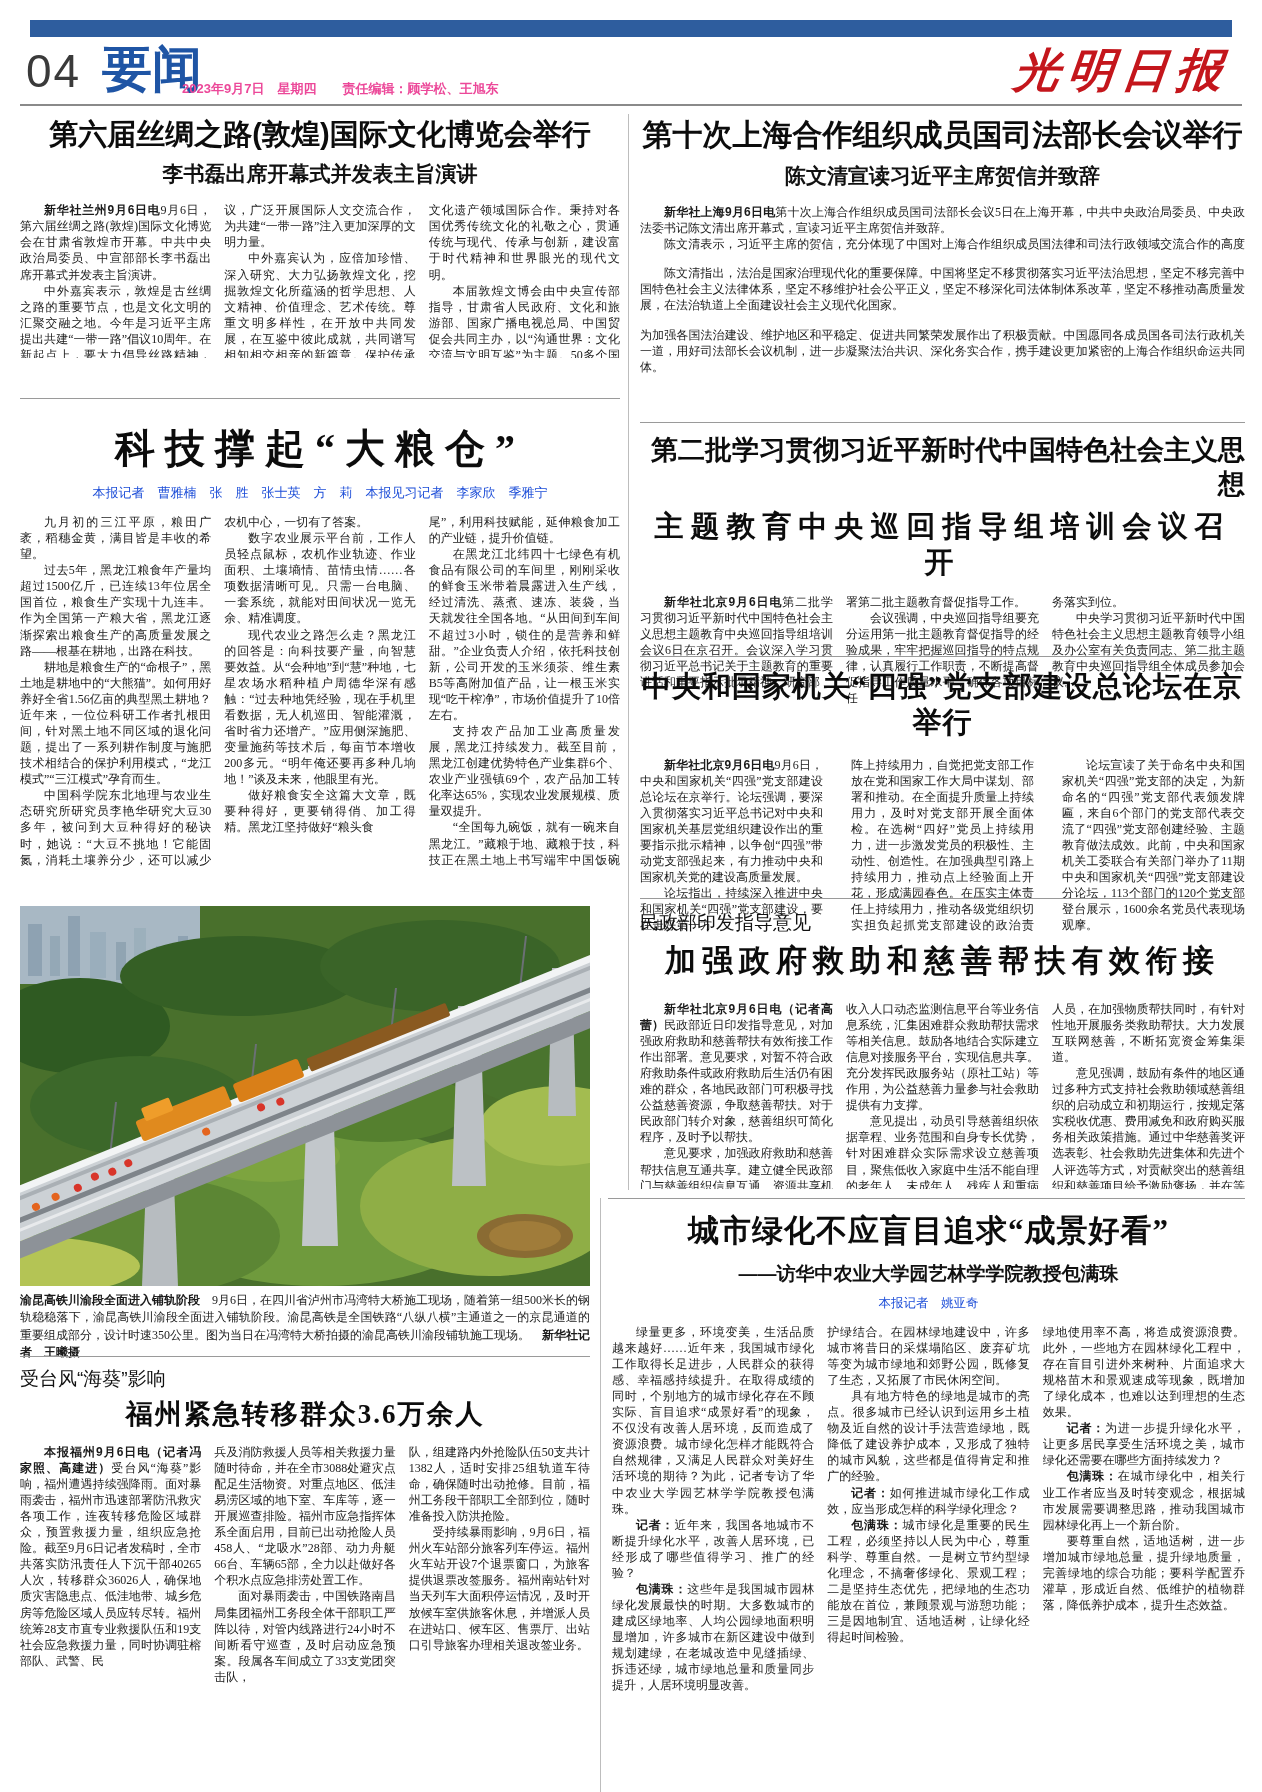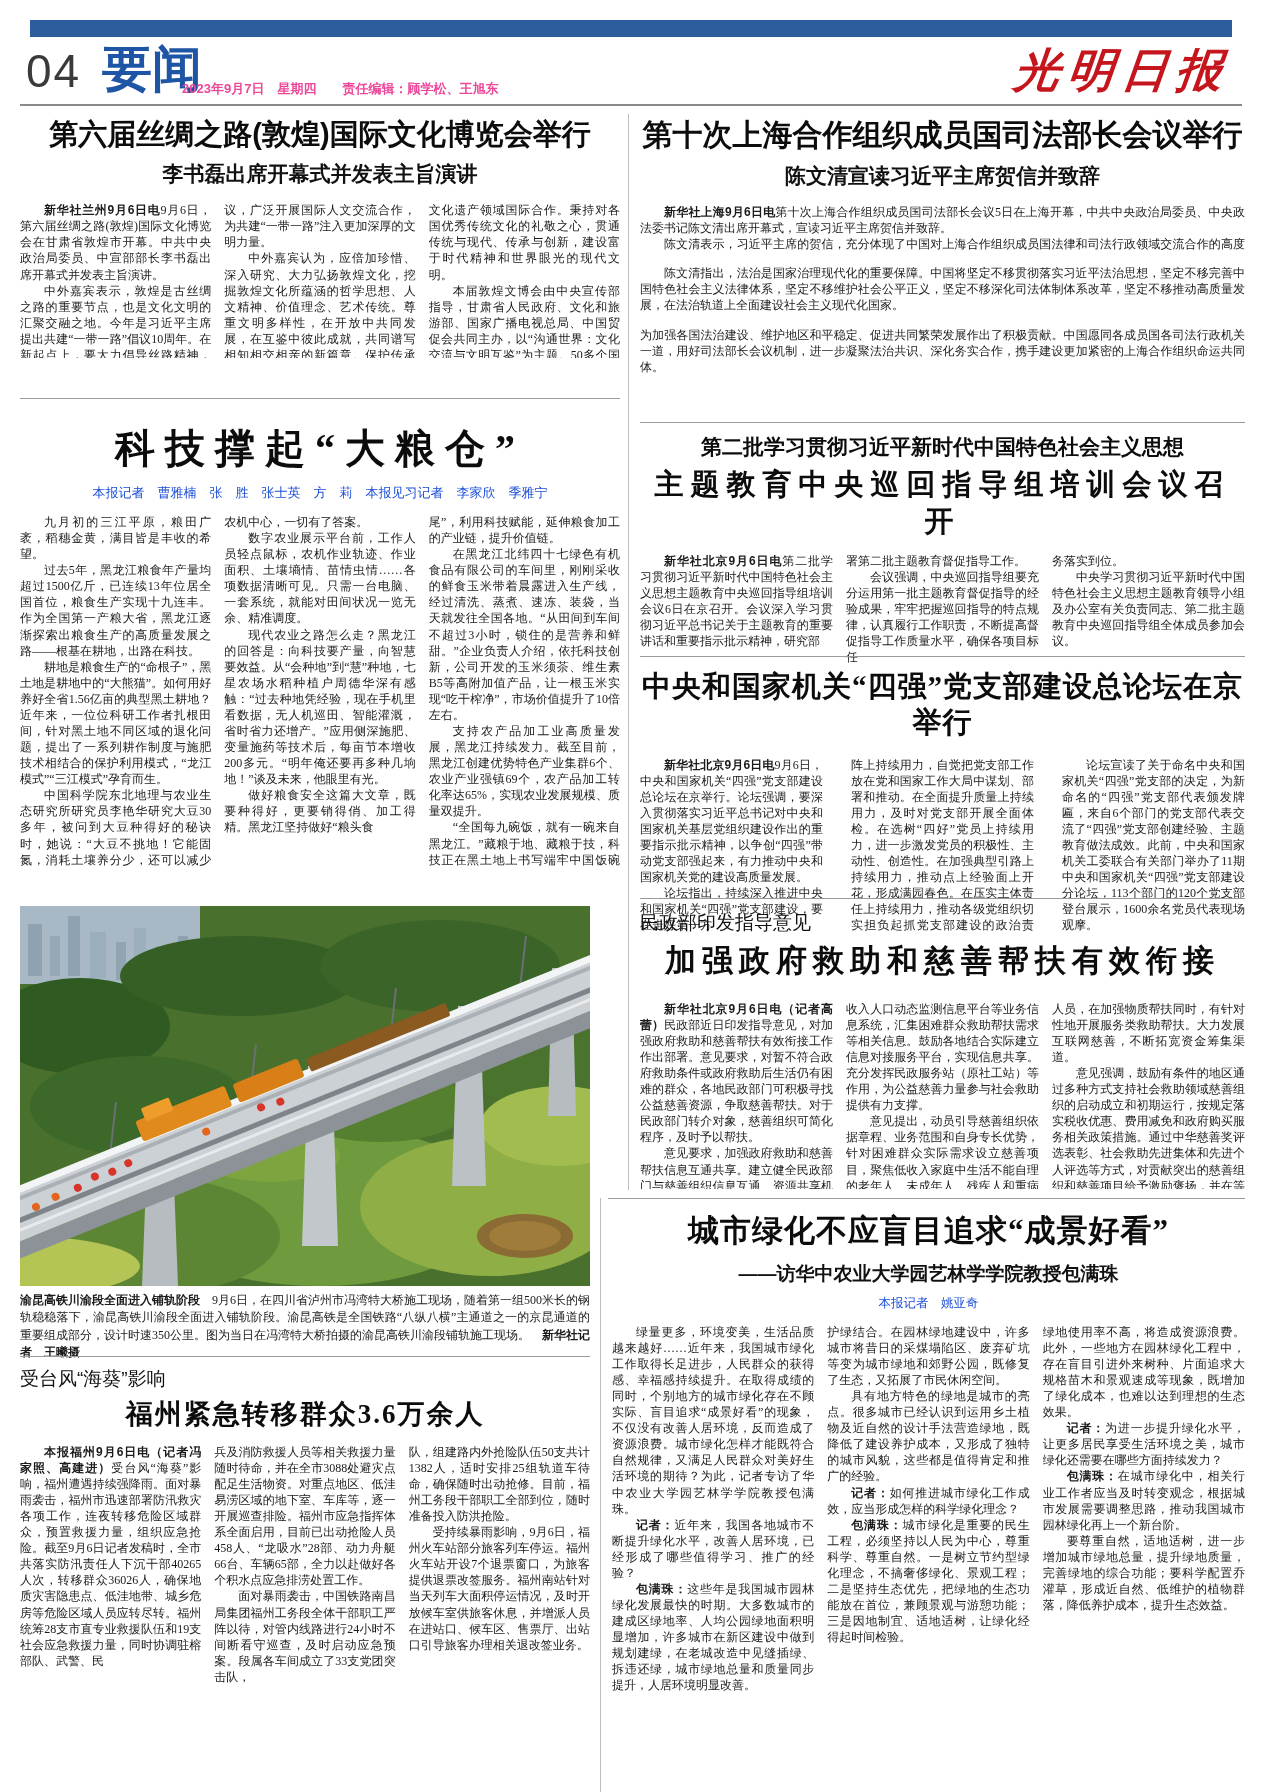--- a/index.html
+++ b/index.html
@@ -211,21 +211,21 @@
       <div class="col">
           <p class="cont">为加强各国法治建设、维护地区和平稳定、促进共同繁荣发展作出了积极贡献。中国愿同各成员国各司法行政机关一道，用好司法部长会议机制，进一步凝聚法治共识、深化务实合作，携手建设更加紧密的上海合作组织命运共同体。</p>
           <p>中共中央政治局委员、上海市委书记陈吉宁出席开幕式并致辞。</p>
           <p>开幕式前，陈文清会见了出席会议的上海合作组织成员国司法部长。</p>
         </div>
     </div>
   </div>
   <div class="abs hrule" style="left:640px;top:422px;width:605px;"></div>
 
   <div class="abs" style="left:640px;top:434px;width:605px;">
-    <div class="hl-sans" style="font-size:21px;">第二批学习贯彻习近平新时代中国特色社会主义思想</div>
+    <div class="hl-sans" style="font-size:27px;text-align:right;">第二批学习贯彻习近平新时代中国特色社会主义思想</div>
     <div class="hl-sans" style="font-size:29px;letter-spacing:7px;margin-top:6px;">主题教育中央巡回指导组培训会议召开</div>
     <div class="cols" style="margin-top:14px;height:122px;">
       <div class="col">
           <p><b>新华社北京9月6日电</b>第二批学习贯彻习近平新时代中国特色社会主义思想主题教育中央巡回指导组培训会议6日在京召开。会议深入学习贯彻习近平总书记关于主题教育的重要讲话和重要指示批示精神，研究部</p>
         </div>
       <div class="col">
           <p class="cont">署第二批主题教育督促指导工作。</p>
           <p>会议强调，中央巡回指导组要充分运用第一批主题教育督促指导的经验成果，牢牢把握巡回指导的特点规律，认真履行工作职责，不断提高督促指导工作质量水平，确保各项目标任</p>
         </div>
       <div class="col">

